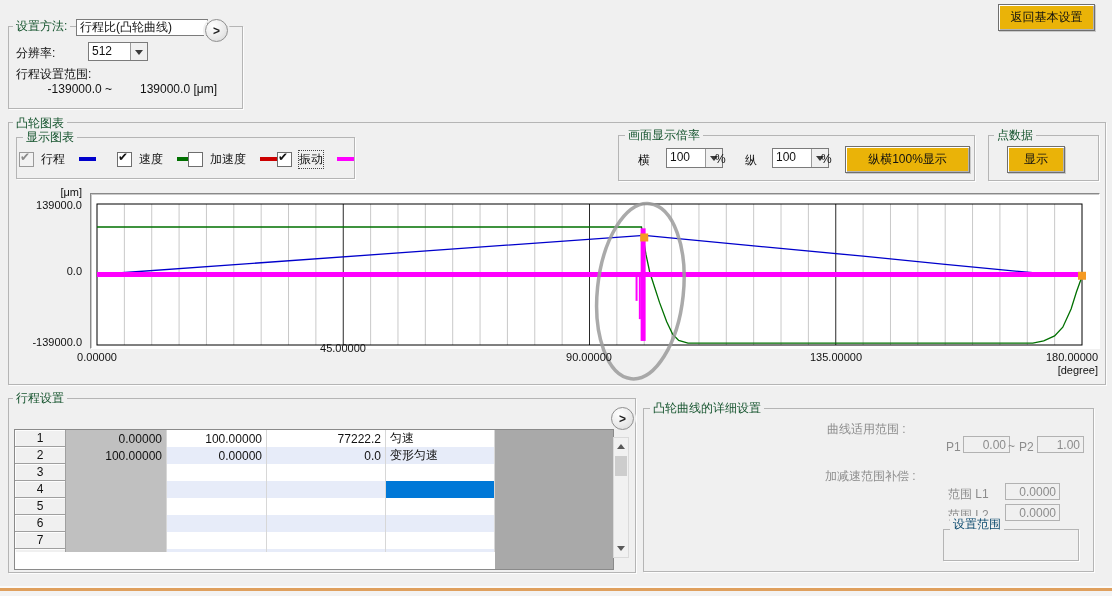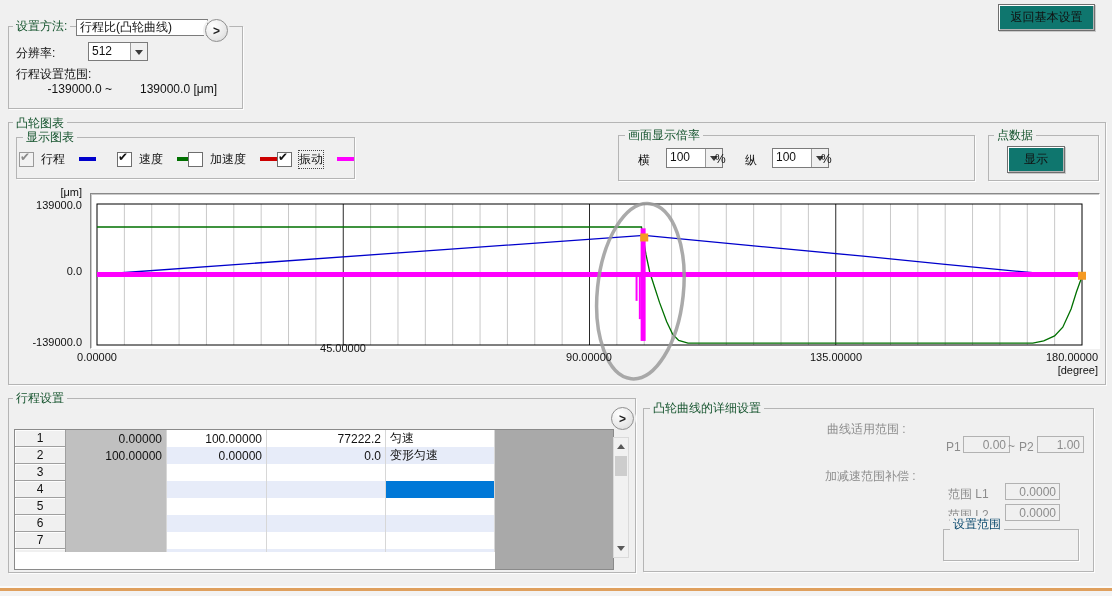--- a/index.html
+++ b/index.html
@@ -5,21 +5,21 @@
   html,body{margin:0;padding:0;}
   body{font-family:"Liberation Sans",sans-serif;font-size:12px;color:#111;}
   .screen{position:relative;width:1112px;height:596px;background:#f0f0f0;overflow:hidden;}
   .abs{position:absolute;}
   
   .gbox{position:absolute;border:1px solid #b5b5b5;box-shadow:1px 1px 0 #fdfdfd;}
   .gcap{position:absolute;background:#f0f0f0;padding:0 3px;color:#14532d;white-space:nowrap;z-index:3;}
   .lbl{position:absolute;white-space:nowrap;color:#111;}
   .dis{color:#8c8c8c;}
   
-  .btn{position:absolute;background:#0f766e;border:1px solid #6f6f6f;
+  .btn{position:absolute;background:#eab308;border:1px solid #6f6f6f;
        box-shadow:inset 1px 1px 0 #ffffff,inset -1px -1px 0 #b4b4b4,1px 1px 0 #c9c9c9;
        display:flex;align-items:center;justify-content:center;white-space:nowrap;cursor:default;}
   .roundbtn{position:absolute;width:21px;height:21px;border-radius:50%;border:1px solid #8f8f8f;
        background:radial-gradient(circle at 35% 30%,#ffffff 0%,#e9e9e9 60%,#d2d2d2 100%);
        display:flex;align-items:center;justify-content:center;font-weight:bold;font-size:12px;color:#222;
        box-shadow:0 0 0 2px #f0f0f0;}
   
   .tbox{position:absolute;background:#ffffff;border:1px solid #7b7b7b;display:flex;align-items:center;
         padding:0 3px;white-space:nowrap;overflow:hidden;}
   .tbox.disb{background:#f0f0f0;border:1px solid #b2b2b2;color:#8c8c8c;justify-content:flex-end;}
@@ -131,20 +131,21 @@
     <span class="cval">100</span>
     <span class="cbtn"></span>
   </div>
   <span class="lbl" style="left:715px;top:152px;">%</span>
   <span class="lbl" style="left:745px;top:152px;">纵</span>
   <div class="combo" style="left:760px;top:148px;width:55px;height:18px;">
     <span class="cval">100</span>
     <span class="cbtn"></span>
   </div>
   <span class="lbl" style="left:821px;top:152px;">%</span>
+  <div class="btn" style="left:845px;top:146px;width:123px;height:25px;">纵横100%显示</div>
 
   <div class="gbox" style="left:988px;top:135px;width:109px;height:44px;"></div>
   <span class="gcap" style="left:994px;top:127px;">点数据</span>
   <div class="btn" style="left:1007px;top:146px;width:56px;height:25px;">显示</div>
 
   <span class="tick tr-align" style="left:0;top:186px;width:82px;">[μm]</span>
   <span class="tick tr-align" style="left:0;top:199px;width:82px;">139000.0</span>
   <span class="tick tr-align" style="left:0;top:265px;width:82px;">0.0</span>
   <span class="tick tr-align" style="left:0;top:336px;width:82px;">-139000.0</span>
 

